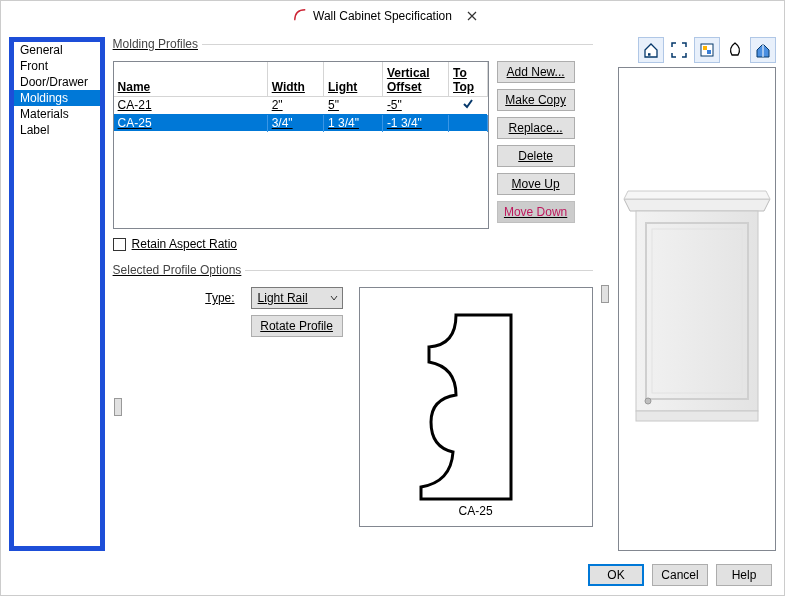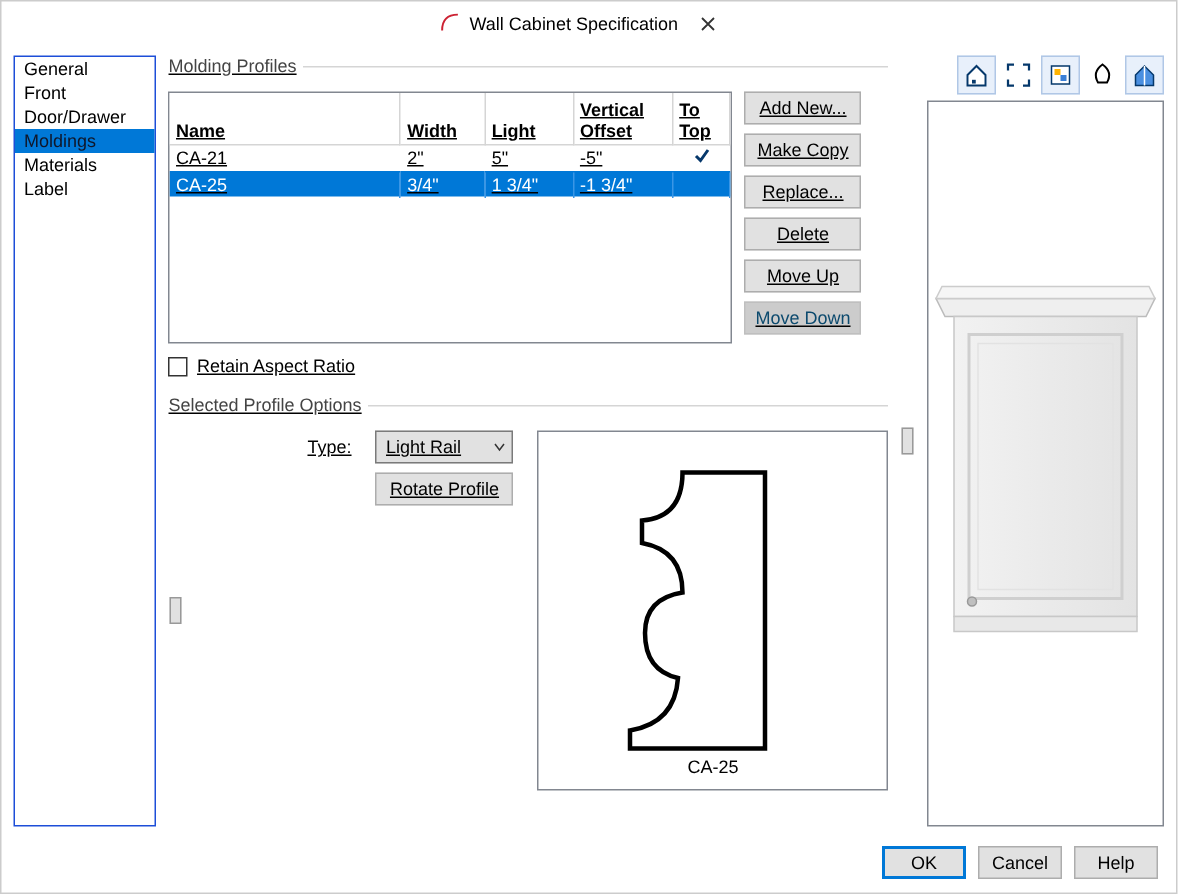--- a/index.html
+++ b/index.html
@@ -3,38 +3,38 @@
 <meta charset="utf-8">
 <style>
 * { box-sizing: border-box; margin: 0; padding: 0; font-family: "Segoe UI", Tahoma, sans-serif; font-size: 12px; }
 body { background: #fff; width: 785px; height: 596px; overflow: hidden; border: 1px solid #ccc; display: flex; flex-direction: column; }
 .titlebar { height: 30px; display: flex; align-items: center; padding: 0 8px; justify-content: center; }
 .titlebar-left { display: flex; align-items: center; gap: 6px; }
 .app-icon svg { width: 14px; height: 14px; }
 .close-btn { width: 40px; height: 30px; display: flex; align-items: center; justify-content: center; cursor: pointer; }
 .close-btn svg { width: 10px; height: 10px; }
 .body-area { flex: 1; display: flex; padding: 6px 8px 4px 8px; gap: 8px; }
-.side-panel { width: 100px; border: 1px solid #1d4ed8; height: 100%; background: #fff; }
+.side-panel { width: 100px; border: 5px solid #1d4ed8; height: 100%; background: #fff; }
 .side-item { padding: 1px 6px; cursor: pointer; }
-.side-item.selected { background: #0078d7; color: #0f172a; }
+.side-item.selected { background: #0078d7; color: #ffffff; }
 .main-col { flex: 1; display: flex; flex-direction: column; position: relative; text-decoration: underline; }
 fieldset { border: 1px solid #d5d5d5; border-left: none; border-right: none; border-bottom: none; padding: 10px 0 6px 0; margin: 0; position: relative; }
 legend { color: #444; padding: 0 4px 0 0; font-size: 12px; margin-left: 0; }
 .profiles-row { display: flex; gap: 8px; }
 .table-wrap { border: 1px solid #828790; width: 376px; height: 168px; background: #fff; overflow: hidden; }
 table { border-collapse: collapse; width: 100%; }
 th { text-align: left; font-weight: 700; border: 1px solid #d5d5d5; border-top: none; padding: 2px 4px; vertical-align: bottom; background: #fff; height: 34px; }
 th:first-child { border-left: none; }
 td { border: 1px solid transparent; padding: 1px 4px; }
 tr.selected td { background: #0078d7; color: #fff; border-right: 1px solid #3a96e6; }
 tr td:first-child { border-left: none; }
 .check-cell { text-align: center; }
 .btns-col { display: flex; flex-direction: column; gap: 6px; width: 78px; }
 .btn { border: 1px solid #adadad; background: #e1e1e1; height: 22px; cursor: pointer; display: flex; align-items: center; justify-content: center; }
-.btn.disabled { color: #0c4a6e; border-color: #bfbfbf; background: #ccc; cursor: default; }
+.btn.disabled { color: #be185d; border-color: #bfbfbf; background: #ccc; cursor: default; }
 .retain { display: flex; align-items: center; gap: 6px; margin: 8px 0 6px 0; }
 .retain .cb { width: 13px; height: 13px; border: 1px solid #333; }
 .opt-row { display: flex; align-items: flex-start; gap: 16px; }
 .opt-labels { width: 96px; text-align: right; padding-top: 4px; }
 .opt-ctrls { display: flex; flex-direction: column; gap: 6px; }
 .dropdown { width: 92px; height: 22px; border: 1px solid #7a7a7a; background: #e1e1e1; display: flex; align-items: center; justify-content: space-between; padding: 0 4px 0 6px; cursor: pointer; }
 .dropdown svg { width: 8px; height: 8px; }
 .rot-btn { border: 1px solid #adadad; background: #e1e1e1; height: 22px; width: 92px; cursor: pointer; display: flex; align-items: center; justify-content: center; }
 .profile-preview { border: 1px solid #828790; width: 234px; height: 240px; background: #fff; display: flex; flex-direction: column; align-items: center; justify-content: center; position: relative; }
 .profile-preview svg { width: 190px; height: 200px; }

